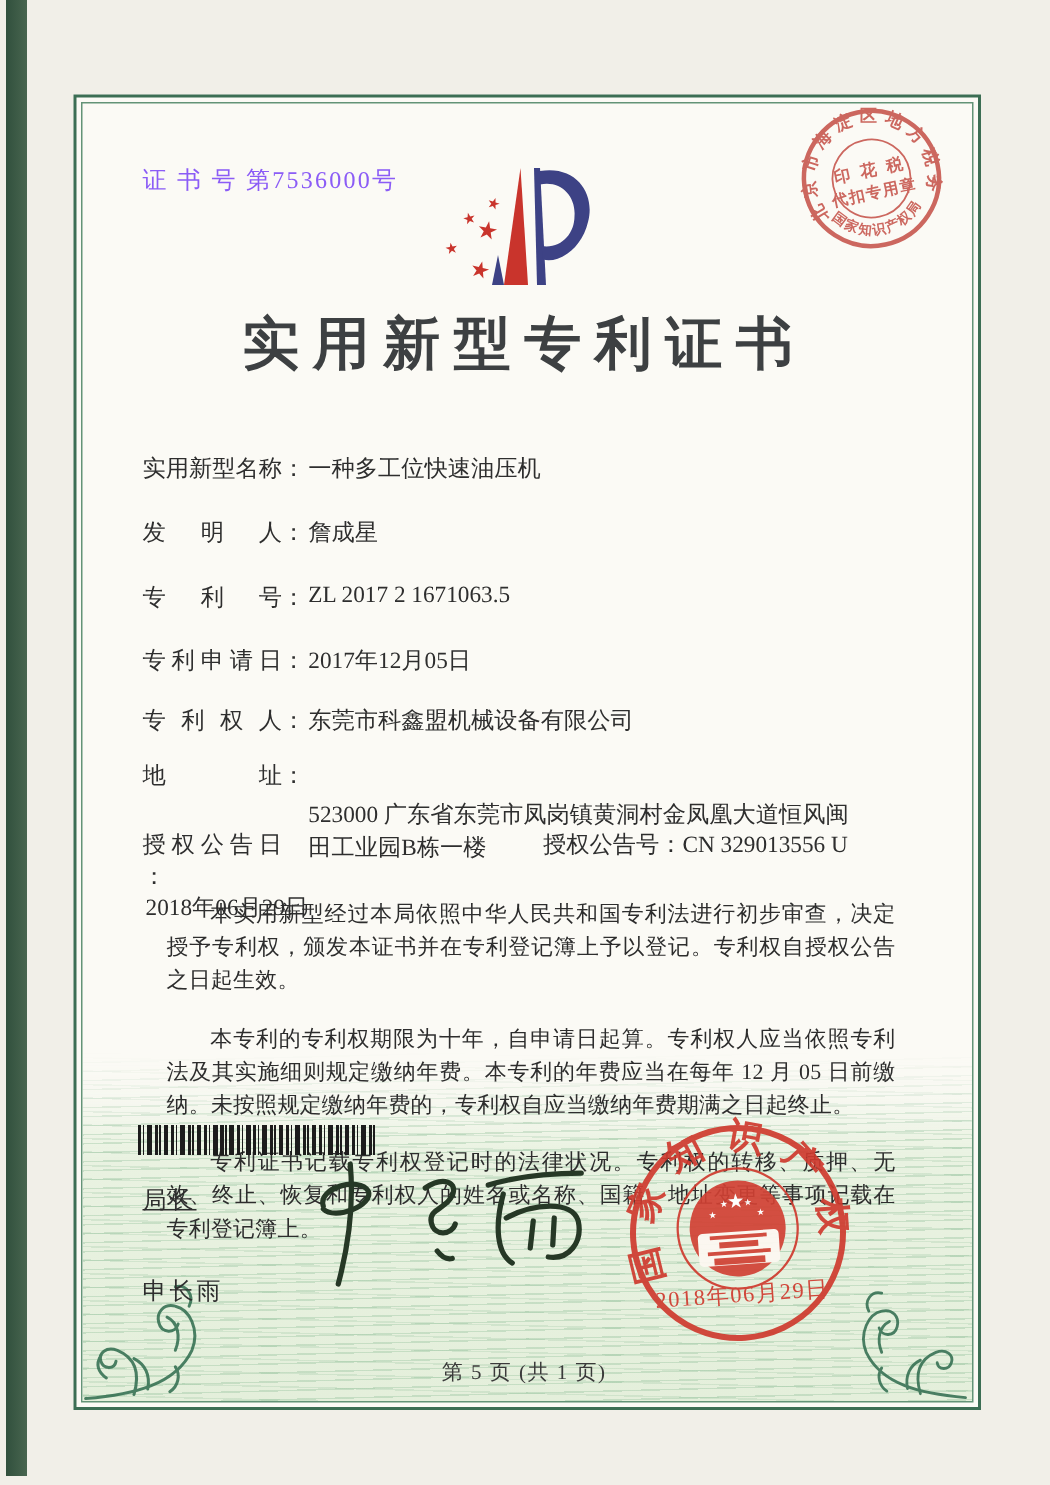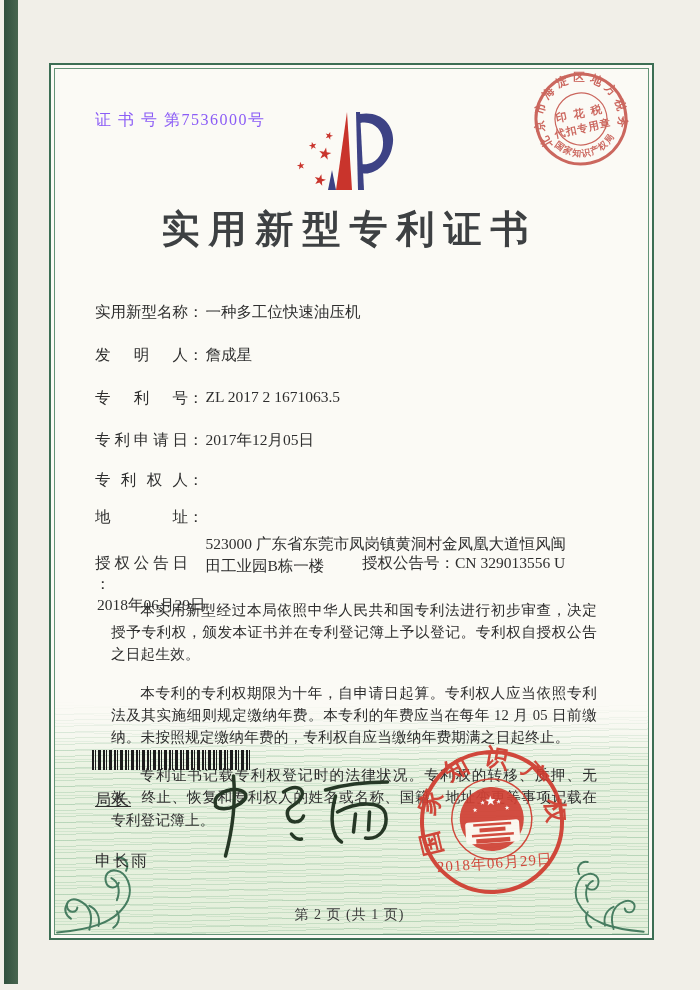--- a/index.html
+++ b/index.html
@@ -142,20 +142,21 @@
   <span class="fvalue">ZL 2017 2 1671063.5</span>
 </div>
 <div class="frow" style="top:430px">
   <span class="flabel">专利申请日</span>
     <span class="fcolon">：</span>
   <span class="fvalue">2017年12月05日</span>
 </div>
 <div class="frow" style="top:470px">
   <span class="flabel">专利权人</span>
     <span class="fcolon">：</span>
+  <span class="fvalue">东莞市科鑫盟机械设备有限公司</span>
 </div>
 <div class="frow" style="top:507px">
   <span class="flabel">地址</span>
     <span class="fcolon">：</span>
   <span class="fvalue addr-value">523000 广东省东莞市凤岗镇黄洞村金凤凰大道恒风闽田工业园B栋一楼</span>
 </div>
 <div class="frow grant-row" style="top:553px">
   <span class="flabel">授权公告日</span>
     <span class="fcolon">：</span>
   <span class="fvalue">2018年06月29日</span>
@@ -208,13 +209,13 @@
     <g fill="#d14034">
       <rect x="66" y="86" width="38" height="2.5"></rect>
       <rect x="72" y="90.5" width="26" height="4"></rect>
       <rect x="64" y="96.5" width="42" height="2.5"></rect>
       <rect x="68" y="101" width="34" height="4.5"></rect>
     </g>
     <text x="85" y="131" text-anchor="middle" fill="#cf3a2e" font-size="15" letter-spacing="1">2018年06月29日</text>
   </g>
 </svg>
 
-<div class="footer">第 2 页 (共 1 页)</div>
+<div class="footer">第 5 页 (共 1 页)</div>
 
 </body></html>

